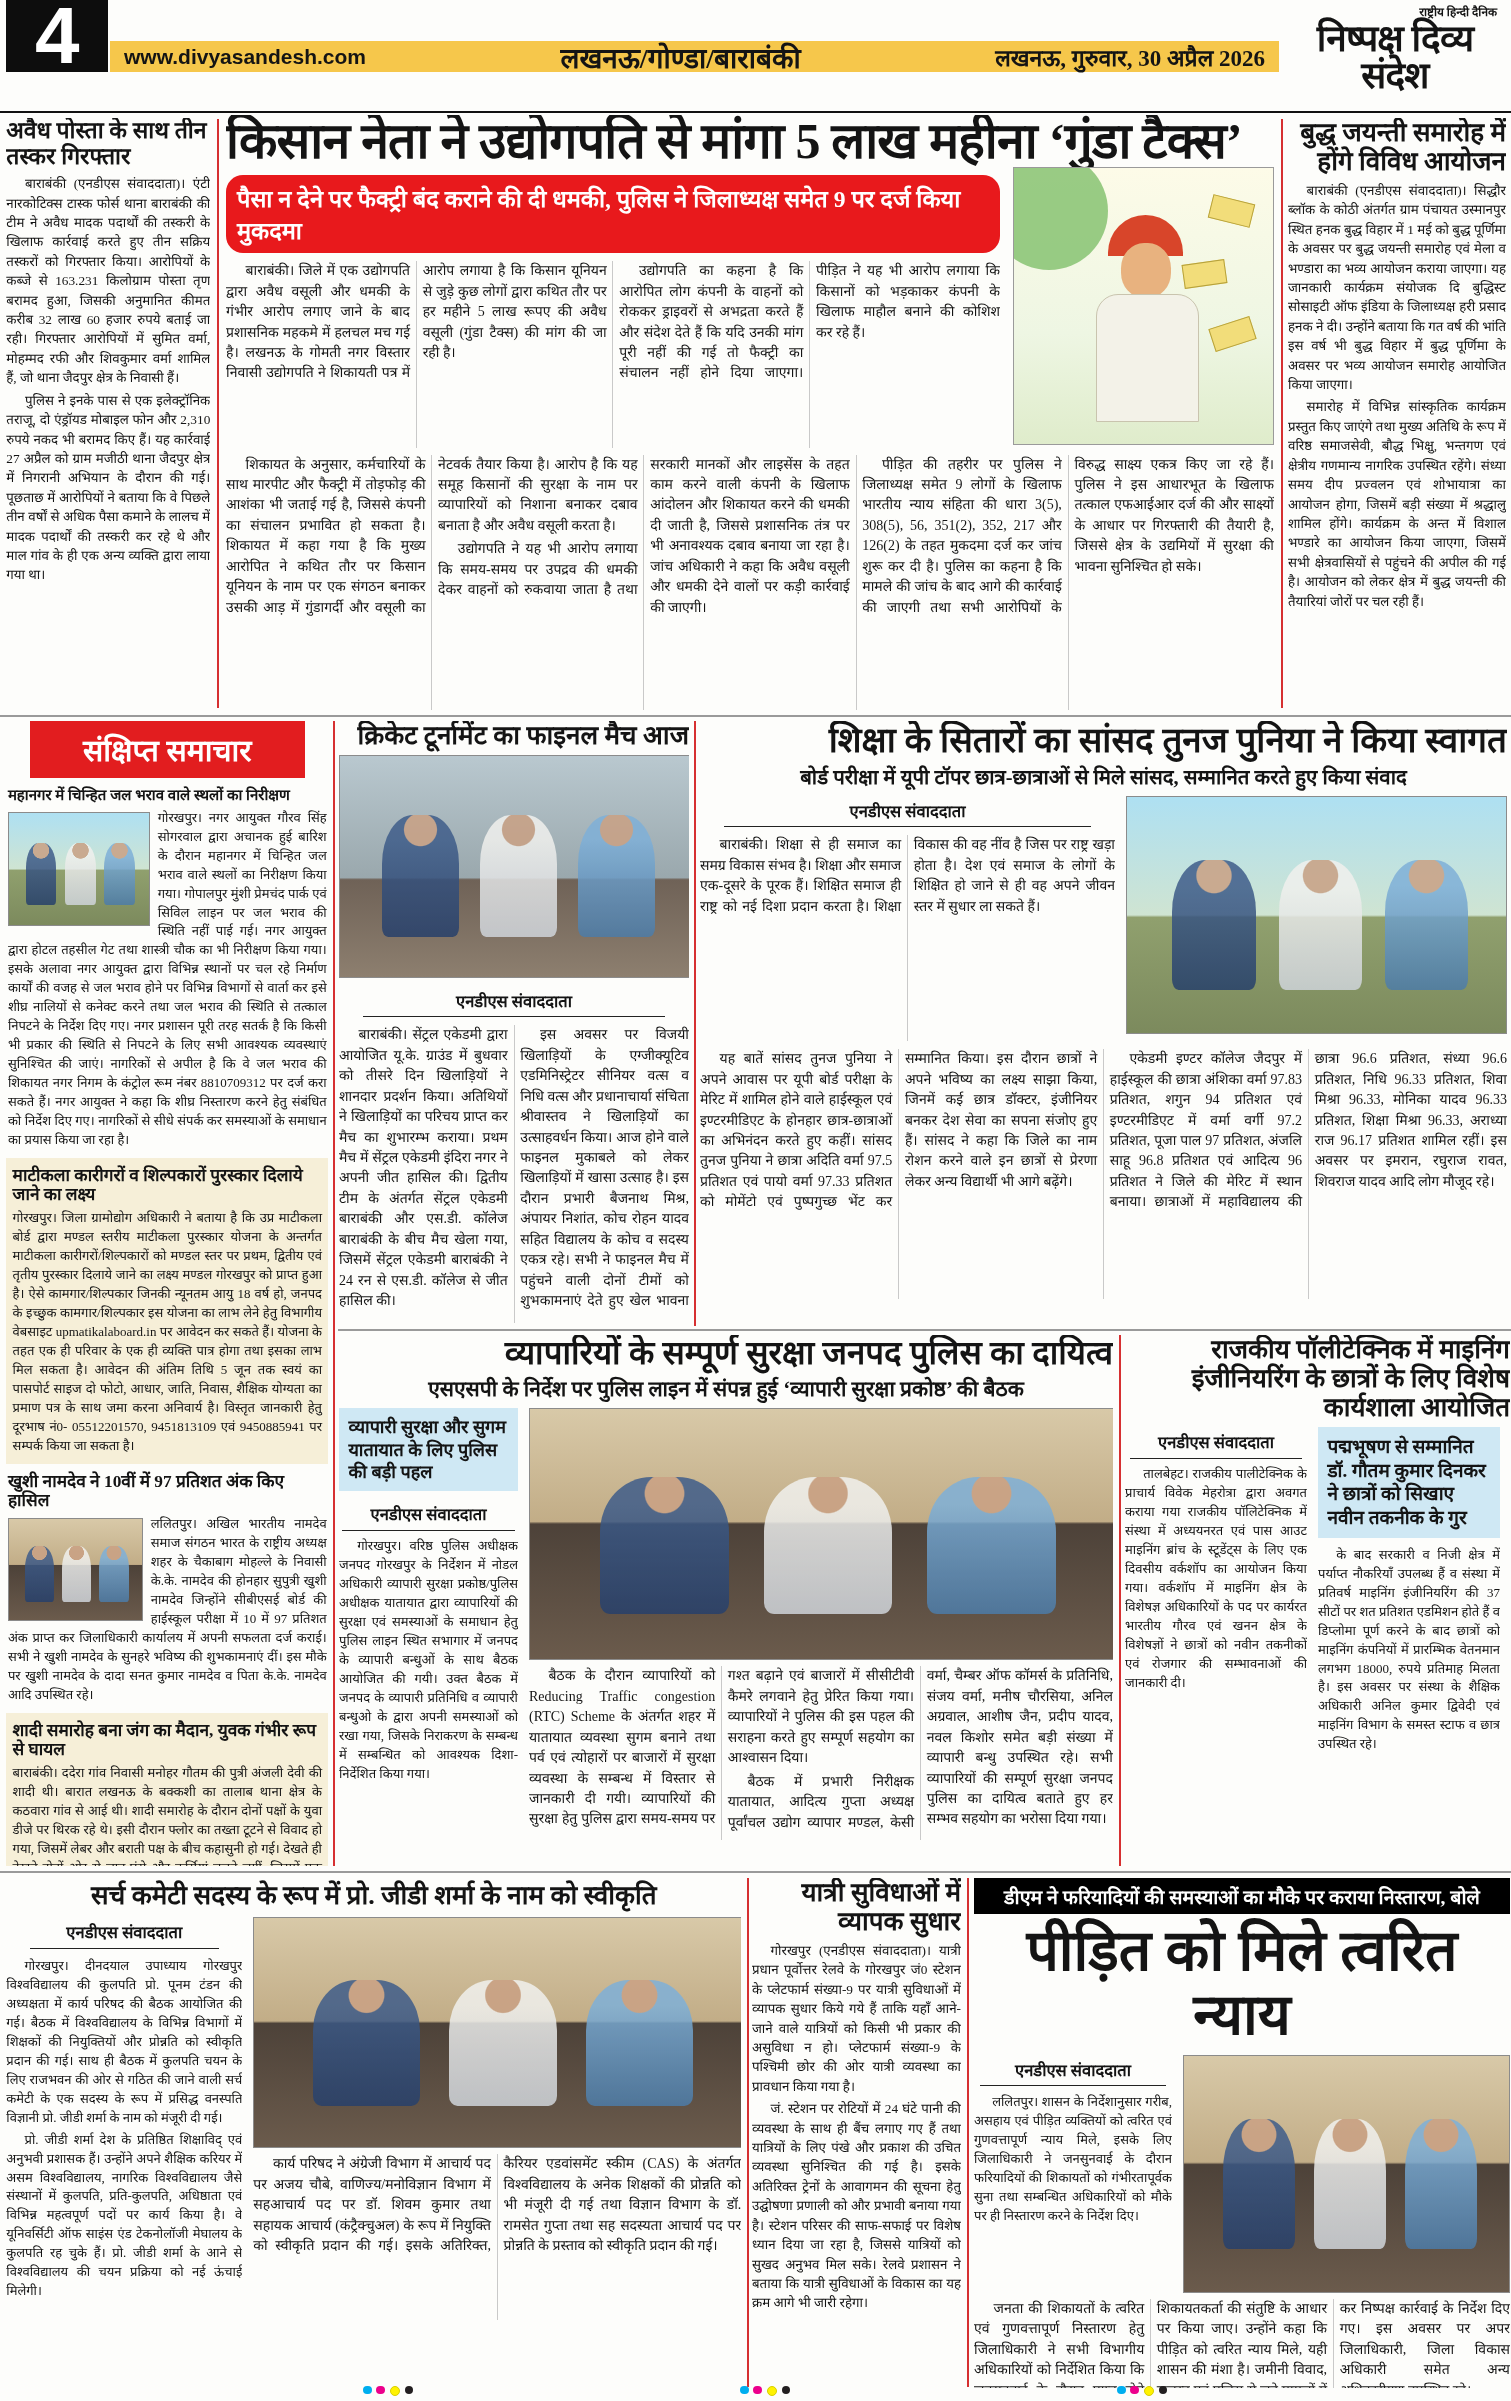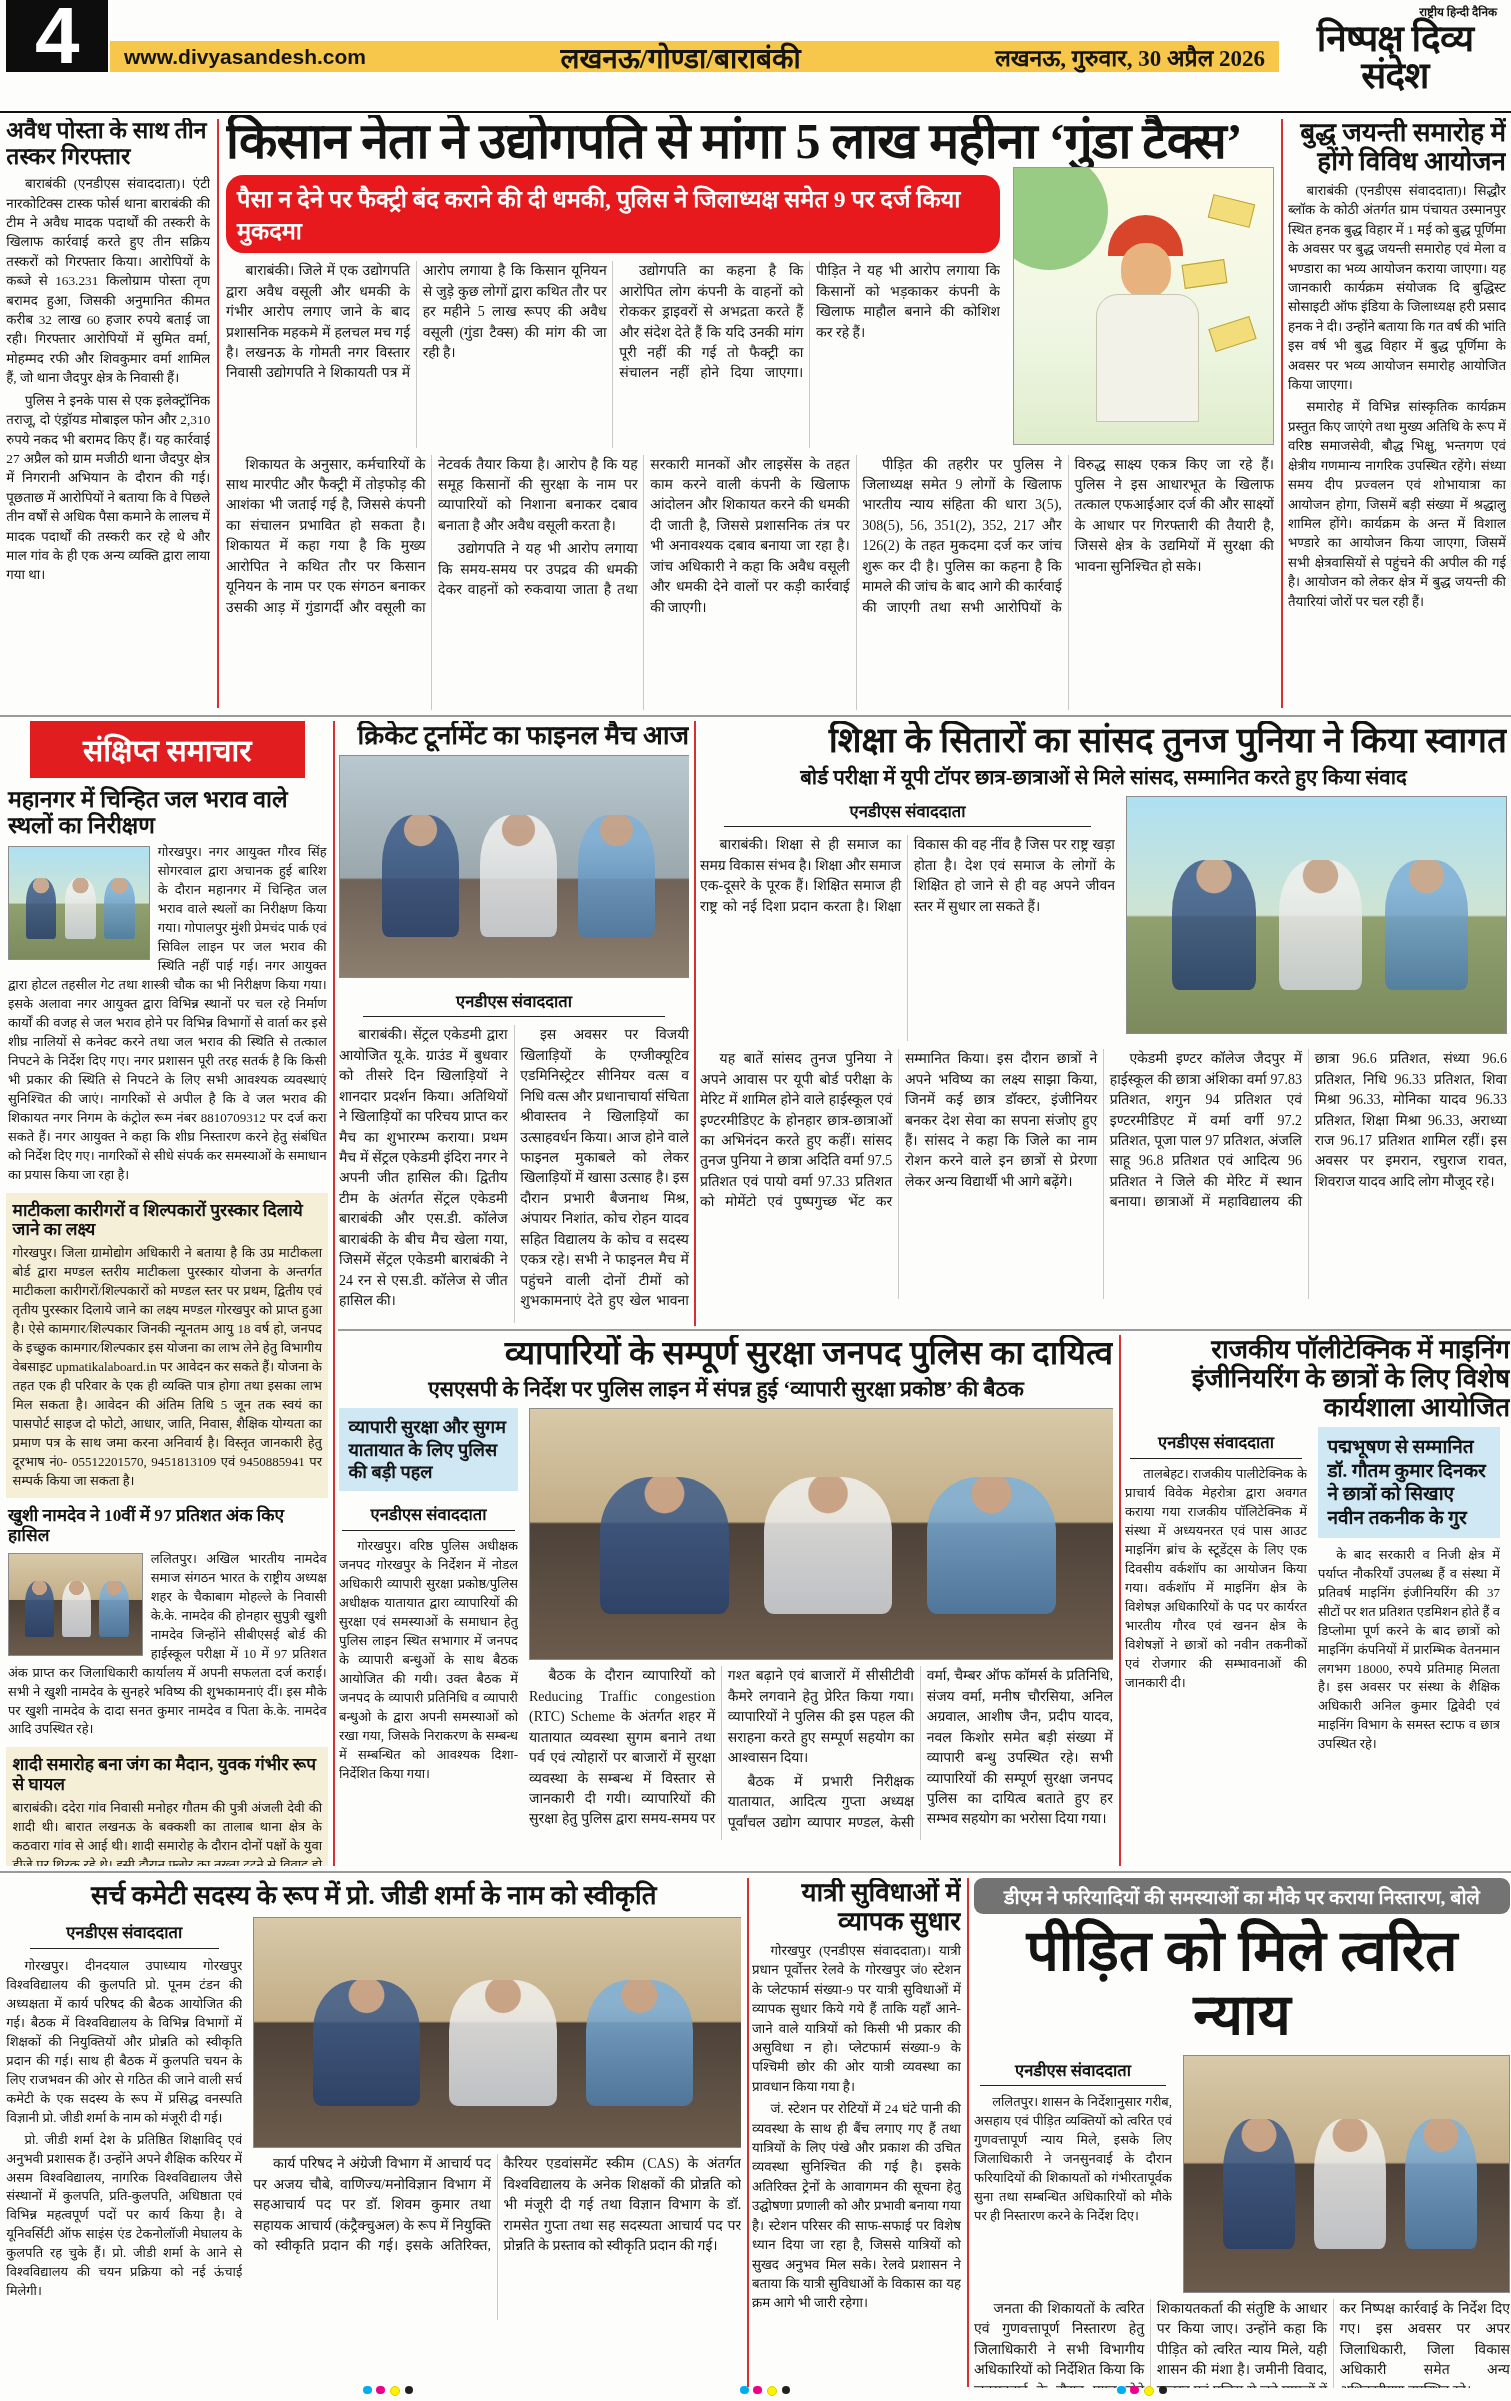--- a/index.html
+++ b/index.html
@@ -50,21 +50,21 @@
            background:linear-gradient(180deg,#fdfbe8 0%,#eef6e3 60%,#dfeccb 100%);overflow:hidden;}
   .cartoon .tree{position:absolute;left:-23.6px;top:-15.7px;width:118px;height:118px;border-radius:50%;background:#7fbf6a;opacity:.8;}
   .cartoon .turban{position:absolute;left:94px;top:47px;width:75px;height:41px;border-radius:39px 39px 0 0;background:#d8452a;}
   .cartoon .face{position:absolute;left:107px;top:75px;width:50px;height:55px;border-radius:46%;background:#e8b27f;}
   .cartoon .bodyfig{position:absolute;left:82px;top:126px;width:101px;height:126px;border-radius:22px 22px 0 0;background:#f3f2e8;border:1.6px solid #c9c4ae;}
   .cartoon .note,.cartoon .note2,.cartoon .note3{position:absolute;width:41px;height:22px;background:#f2dd7a;border:1.6px solid #b7a23c;transform:rotate(-18deg);}
   .cartoon .note2{right:20.4px;top:31px;transform:rotate(14deg);}
   .cartoon .note3{right:47px;top:94px;transform:rotate(-8deg);}
   .cartoon .note{right:19px;top:154px;}
   
-  #dm .kick{background:#737373;color:#fff;font-weight:700;font-size:19.6px;text-align:center;padding:4.7px 3.1px;border-radius:9px;}
+  #dm .kick{background:#000000;color:#fff;font-weight:700;font-size:19.6px;text-align:center;padding:4.7px 3.1px;}
   #dm h2{font-size:57px;text-align:center;margin:4.7px 0 7.9px 0;}
   .dots{position:absolute;bottom:4.7px;display:flex;gap:4.7px;}
   .dot{width:8.6px;height:8.6px;border-radius:50%;}
 </style>
 </head>
 <body>
 
 <div id="paper">
 
   <div class="pagenum">4</div>
@@ -126,21 +126,21 @@
     <div class="body" style="font-size:13.3px">
       <p>बाराबंकी (एनडीएस संवाददाता)। सिद्धौर ब्लॉक के कोठी अंतर्गत ग्राम पंचायत उस्मानपुर स्थित हनक बुद्ध विहार में 1 मई को बुद्ध पूर्णिमा के अवसर पर बुद्ध जयन्ती समारोह एवं मेला व भण्डारा का भव्य आयोजन कराया जाएगा। यह जानकारी कार्यक्रम संयोजक दि बुद्धिस्ट सोसाइटी ऑफ इंडिया के जिलाध्यक्ष हरी प्रसाद हनक ने दी। उन्होंने बताया कि गत वर्ष की भांति इस वर्ष भी बुद्ध विहार में बुद्ध पूर्णिमा के अवसर पर भव्य आयोजन समारोह आयोजित किया जाएगा।</p>
       <p>समारोह में विभिन्न सांस्कृतिक कार्यक्रम प्रस्तुत किए जाएंगे तथा मुख्य अतिथि के रूप में वरिष्ठ समाजसेवी, बौद्ध भिक्षु, भन्तगण एवं क्षेत्रीय गणमान्य नागरिक उपस्थित रहेंगे। संध्या समय दीप प्रज्वलन एवं शोभायात्रा का आयोजन होगा, जिसमें बड़ी संख्या में श्रद्धालु शामिल होंगे। कार्यक्रम के अन्त में विशाल भण्डारे का आयोजन किया जाएगा, जिसमें सभी क्षेत्रवासियों से पहुंचने की अपील की गई है। आयोजन को लेकर क्षेत्र में बुद्ध जयन्ती की तैयारियां जोरों पर चल रही हैं।</p>
     </div>
   </div>
 
   <div class="art" id="briefs" style="left:6.3px;top:721px;width:322px;height:1145px">
     <div class="redbanner" style="margin:0 23.6px;font-size:30px;padding:7.9px 0">संक्षिप्त समाचार</div>
 
     <div style="padding:9.4px 1.6px 7.9px 1.6px">
-      <h2 style="font-size:23px">महानगर में चिन्हित जल भराव वाले स्थलों का निरीक्षण</h2>
+      <h2 style="font-size:15px">महानगर में चिन्हित जल भराव वाले स्थलों का निरीक्षण</h2>
       <div class="photo outdoor" style="float:left;width:140px;height:112px;margin:3.1px 7.9px 3.1px 0">
         <div class="p1"></div>
           <div class="p2"></div>
           <div class="p3"></div>
       </div>
       <div class="body" style="font-size:13px">गोरखपुर। नगर आयुक्त गौरव सिंह सोगरवाल द्वारा अचानक हुई बारिश के दौरान महानगर में चिन्हित जल भराव वाले स्थलों का निरीक्षण किया गया। गोपालपुर मुंशी प्रेमचंद पार्क एवं सिविल लाइन पर जल भराव की स्थिति नहीं पाई गई। नगर आयुक्त द्वारा होटल तहसील गेट तथा शास्त्री चौक का भी निरीक्षण किया गया। इसके अलावा नगर आयुक्त द्वारा विभिन्न स्थानों पर चल रहे निर्माण कार्यों की वजह से जल भराव होने पर विभिन्न विभागों से वार्ता कर इसे शीघ्र नालियों से कनेक्ट करने तथा जल भराव की स्थिति से तत्काल निपटने के निर्देश दिए गए। नगर प्रशासन पूरी तरह सतर्क है कि किसी भी प्रकार की स्थिति से निपटने के लिए सभी आवश्यक व्यवस्थाएं सुनिश्चित की जाएं। नागरिकों से अपील है कि वे जल भराव की शिकायत नगर निगम के कंट्रोल रूम नंबर 8810709312 पर दर्ज करा सकते हैं। नगर आयुक्त ने कहा कि शीघ्र निस्तारण करने हेतु संबंधित को निर्देश दिए गए। नागरिकों से सीधे संपर्क कर समस्याओं के समाधान का प्रयास किया जा रहा है।</div>
       <div style="clear:both"></div>
     </div>
 
     <div class="cream" style="padding:7.9px 6.3px">

